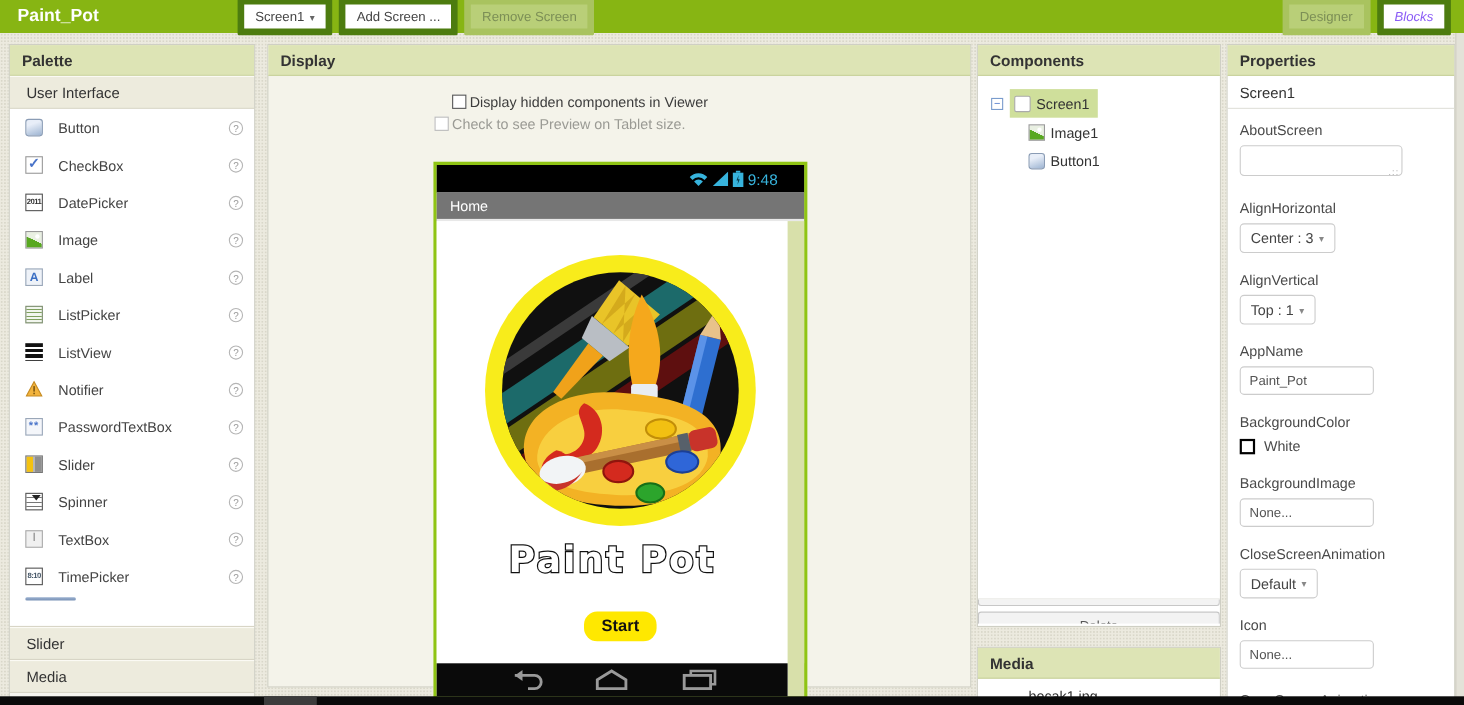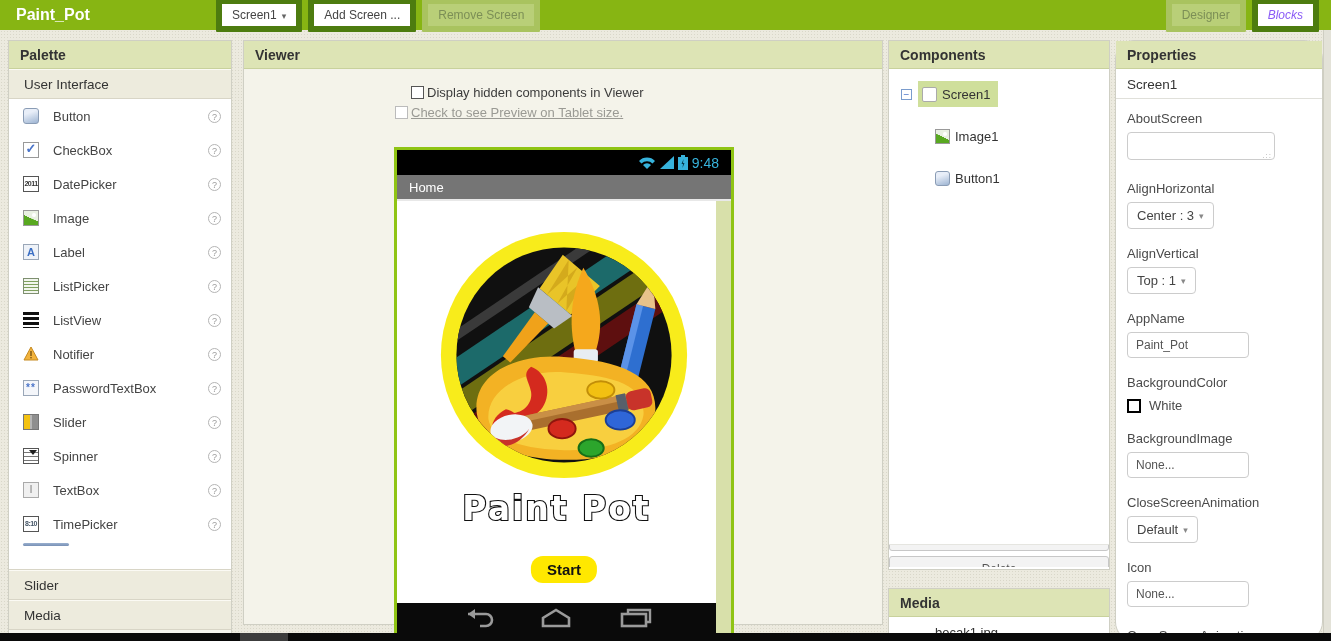--- a/index.html
+++ b/index.html
@@ -66,21 +66,21 @@
   .viewer-body { position:relative; height:556px; }
   .chk-row { position:absolute; display:flex; align-items:center; font-size:13px; color:#3c3c3c; }
   .chk { width:13px; height:13px; background:#fff; border:1px solid #555; margin-right:3px; flex:none; }
   .chk.gray { border-color:#bbb; }
   .chk-row.gray { color:#9a9a94; }
 
   
   .phone { position:absolute; left:150px; top:78px; width:340px; height:489px;
     background:#fff; border:3px solid #8fc414; }
   .statusbar { height:25px; background:#000; display:flex; align-items:center;
-    justify-content:flex-end; padding-right:12px; color:#37b3dc; font-size:14px; }
+    justify-content:flex-end; padding-right:24px; color:#37b3dc; font-size:14px; }
   .statusbar svg { margin-right:4px; }
   .titlebar { height:26px; background:#757575; color:#fff; font-size:13px;
     display:flex; align-items:center; padding-left:12px; border-bottom:2px solid #e8e8e8;text-align:center; }
   .phone-content { position:absolute; left:0; right:0; top:51px; bottom:30px; background:#fff; overflow:hidden; }
   .scrollstrip { position:absolute; right:0; top:51px; bottom:0; width:15px; background:#d8e0aa; }
   .navbar { position:absolute; left:0; right:15px; bottom:0; height:30px; background:#0a0a0a;
     display:flex; align-items:center; justify-content:space-around; padding:0 40px; }
   .logo-wrap { position:absolute; left:50%; top:28px; transform:translateX(-50%); }
   .app-title { position:absolute; left:0; right:15px; top:288px; text-align:center;
     font-size:33px; font-weight:bold; letter-spacing:2px; color:#fff;
@@ -93,32 +93,32 @@
   
   .components { left:888px; top:40px; width:222px; height:530px; }
   .comp-body { position:relative; height:498px; overflow:hidden; }
   .tree-row { display:flex; align-items:center; font-size:13px; color:#333; cursor:pointer; }
   .minusbox { width:11px; height:11px; border:1px solid #7a9ccd; color:#4a74c9; font-size:10px;
     line-height:9px; text-align:center; background:#fff; margin:0 6px 0 12px; flex:none; }
   .row-screen { height:26px; margin-top:12px; }
   .row-screen .hl { background:#cfdf9b; display:flex; align-items:center; height:26px; padding:0 8px 0 4px; }
   .ticon { width:15px; height:15px; margin-right:5px; flex:none; position:relative; }
   .i-screen { background:#fff; border:1px solid #aaa; border-radius:2px; }
-  .row-child { height:26px; padding-left:46px;margin-top:16px; }
+  .row-child { height:26px; padding-left:46px; }
   .comp-btns { position:absolute; left:0; right:0; bottom:0; height:23px; overflow:hidden;
     display:flex; justify-content:center; gap:10px; border-top:1px solid #e5e5e0;flex-direction:column; }
   .gray-btn { background:#f3f3f3; border:1px solid #c7c7c7; border-radius:3px;
     color:#555; font-size:12px; padding:5px 14px; height:27px; margin-top:-5px; cursor:pointer; }
 
   
   .mediapanel { left:888px; top:588px; width:222px; height:53px; }
   .media-file { font-size:13px; color:#333; padding:8px 0 0 46px; cursor:pointer; }
 
   
-  .properties { left:1115px; top:40px; width:208px; height:601px;border-radius:19px; }
+  .properties { left:1115px; top:40px; width:208px; height:601px; }
   .prop-name { font-size:13.5px; color:#333; padding:8px 11px; border-bottom:1px solid #e0e0da; height:30px; }
   .prop-body { padding:12px 11px; }
   .prop-label { font-size:13px; color:#4a4a4a; margin-bottom:6px; }
   .prop-field { margin-bottom:17px; }
   .pinput { width:122px; border:1px solid #ccc; border-radius:4px; background:#fff;
     font-size:12px; color:#555; padding:5px 8px; font-family:"Liberation Sans",sans-serif; }
   .ptext { width:148px; height:28px; resize:none; border:1px solid #ccc; border-radius:4px;
     font-size:12px; color:#555; padding:3px 6px; font-family:"Liberation Sans",sans-serif; position:relative; }
   .ta-wrap { position:relative; width:148px; }
   .ta-wrap::after { content:".::"; position:absolute; right:3px; bottom:4px; color:#aaa;
@@ -231,27 +231,27 @@
       <span class="lbl">TimePicker</span>
       <span class="help">?</span>
     </div>
     <div class="pal-partial"></div>
   </div>
   <div class="section-hd">Slider</div>
   <div class="section-hd">Media</div>
 </div>
 
 <div class="panel viewer">
-  <div class="panel-header">Viewer</div>
+  <div class="panel-header">Display</div>
   <div class="viewer-body">
     <div class="chk-row" style="left:151px; top:16px;margin-left:16px;">
       <span class="chk"></span>
       <span>Display hidden components in Viewer</span>
     </div>
-    <div class="chk-row gray" style="left:151px; top:36px;text-decoration:underline;">
+    <div class="chk-row gray" style="left:151px; top:36px;">
       <span class="chk gray"></span>
       <span>Check to see Preview on Tablet size.</span>
     </div>
 
     <div class="phone">
       <div class="statusbar">
         <svg width="18" height="14" viewBox="0 0 18 14">
           <path d="M1 5 A11 11 0 0 1 17 5 L14.5 7.6 A7.5 7.5 0 0 0 3.5 7.6 Z" fill="#37b3dc"></path>
           <path d="M5 9 A5.5 5.5 0 0 1 13 9 L9 13 Z" fill="#37b3dc"></path>
         </svg>

